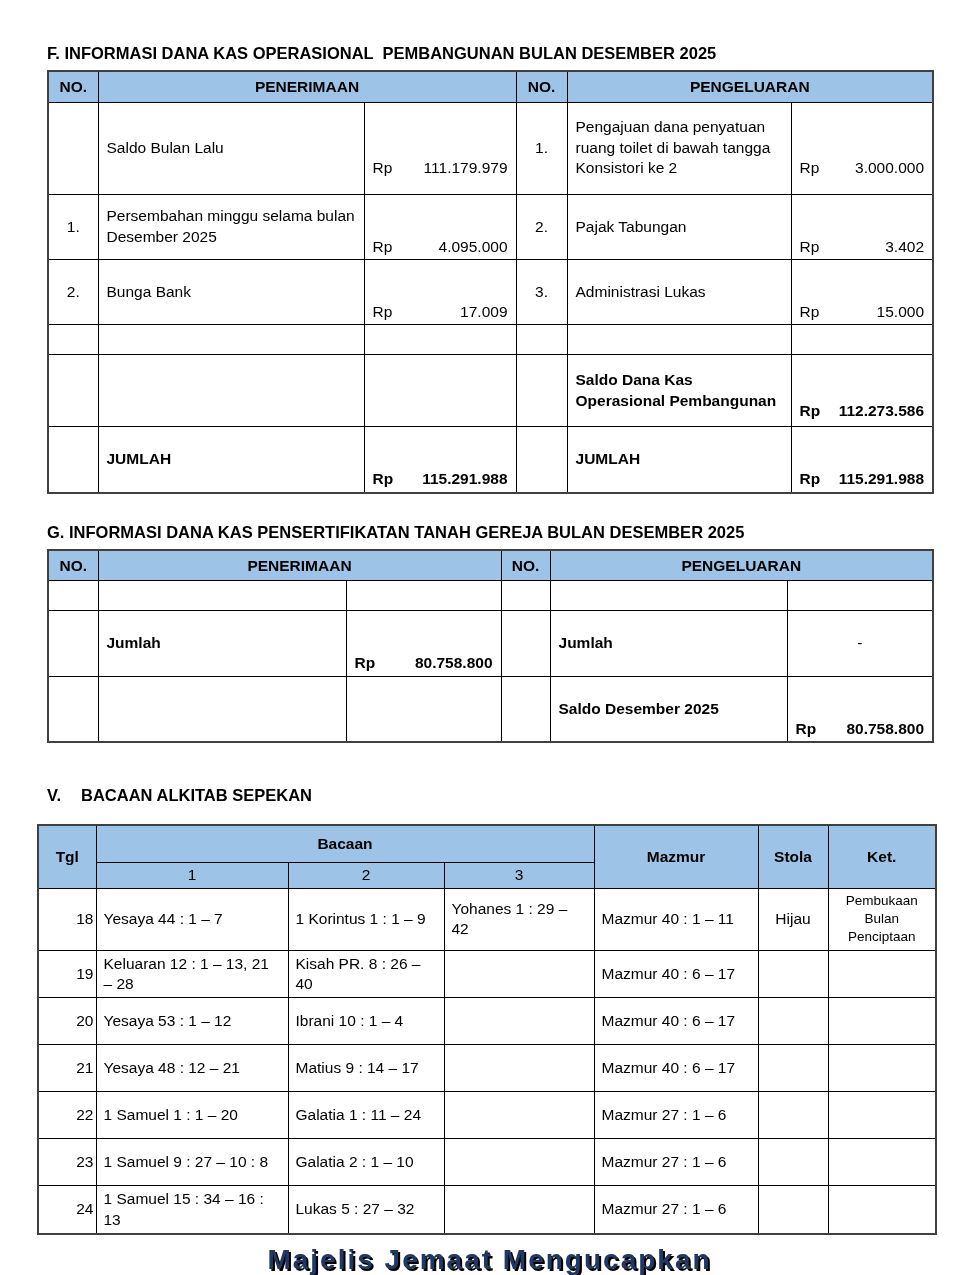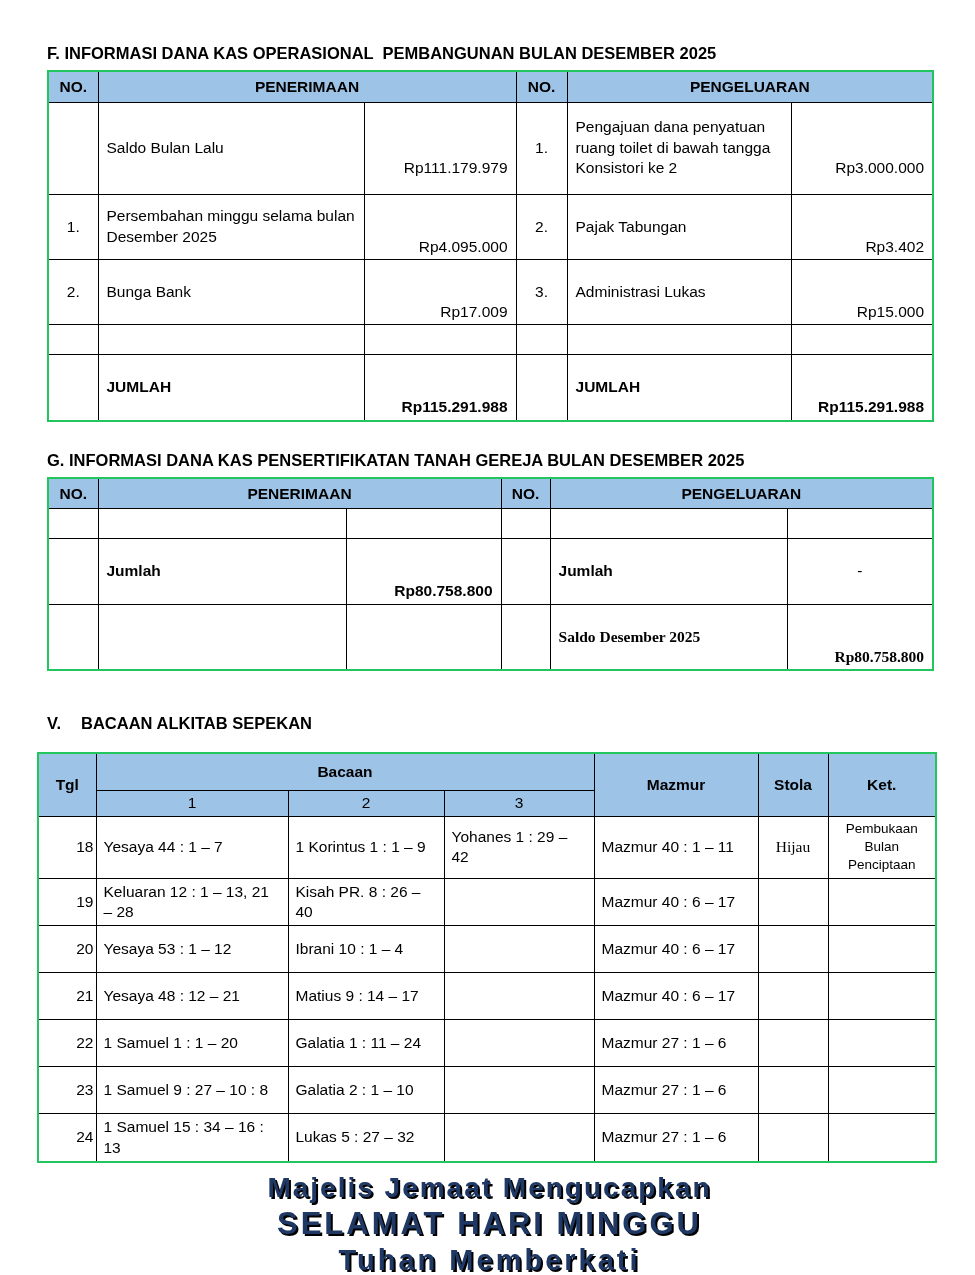--- a/index.html
+++ b/index.html
@@ -9,48 +9,48 @@
     background:#ffffff;
     font-family:"Liberation Sans", sans-serif;
     color:#000;
     padding:44px 43px 0 47px;
     overflow:hidden;
   }
   .sec-title {
     font-weight:bold; font-size:16.5px; white-space:pre-wrap;
     margin:0 0 7px 0;
   }
-  table { border-collapse:collapse; table-layout:fixed; width:885px; border:2px solid #22c55e; }
+  table { border-collapse:collapse; table-layout:fixed; width:885px; border:2px solid #404040; }
   td, th { border:1px solid #000; vertical-align:middle; overflow:hidden; }
   th {
     background:#9dc3e6; font-weight:bold; font-size:15.5px;
     text-align:center; padding:3px 2px;
   }
   .fin td { font-size:15.5px; line-height:1.32; padding:2px 8px; }
   .no-cell { text-align:center; padding:2px 2px !important; }
-  .amt { display:flex; justify-content:flex-end; align-items:center; width:100%;margin-top:40px; }
+  .amt { display:flex; justify-content:space-between; align-items:center; width:100%;margin-top:40px; }
   .b { font-weight:bold; }
   .center { text-align:center; }
   
   .rF0 { height:31px; } .rF1 { height:92px; } .rF2 { height:47px; }
   .rF3 { height:35px; } .rF4 { height:30px; } .rF5 { height:72px; } .rF6 { height:33px; }
   
   .rG0 { height:31px; } .rG1 { height:33px; } .rG2 { height:30px; }
-  .rG3 { height:30px; } .rG4 { height:31px;font-family:Liberation Serif, serif; }
+  .rG3 { height:30px; } .rG4 { height:31px; }
   .gap-g { height:29px; }
   .gap-v { height:43px; }
   
   .v-head { font-weight:bold; font-size:16.5px; display:flex; margin:0 0 19px 0; }
   .v-head .num { width:34px; }
   .tema { text-align:center; font-weight:bold; font-size:17px; line-height:1.55; margin:0 0 7px 0; }
   table.readings { width:898px; margin-left:-10px; }
   .readings td { font-size:15.5px; line-height:1.3; padding:2px 7px; }
   .readings .tgl { text-align:right; padding:2px 2px; }
   .readings .ket-small { font-size:13.5px; text-align:center; line-height:1.35; padding:2px 3px; }
-  .readings .stola-cell { text-align:center; padding:12px 2px;font-family:Liberation Serif, serif; }
+  .readings .stola-cell { text-align:center; padding:12px 2px; }
   .rV18 { height:62px; } .rVn { height:47px; } .rV24 { height:49px; }
   .rH1 { height:37px; } .rH2 { height:26px; }
   
   .footer { margin-top:9px; text-align:center; color:#1f3864; font-weight:bold; }
   .footer .l1 { font-size:28px; letter-spacing:2px; text-shadow:2px 2px 0 #000; }
   .footer .l2 { font-size:31px; letter-spacing:3px; text-shadow:2px 2px 0 #000; margin-top:2px; }
   .footer .l3 { font-size:29px; letter-spacing:3px; text-shadow:2px 2px 0 #000; margin-top:2px; }
 </style>
 </head>
 <body>
@@ -127,20 +127,33 @@
           </div>
         </td>
   </tr>
   <tr class="rF4">
     <td></td>
         <td></td>
     <td></td>
         <td></td>
     <td></td>
         <td></td>
+  </tr>
+  <tr class="rF5">
+    <td></td>
+        <td></td>
+    <td></td>
+        <td></td>
+    <td class="b">Saldo Dana Kas Operasional Pembangunan</td>
+    <td class="b">
+          <div class="amt">
+      <span>Rp</span>
+      <span>112.273.586</span>
+          </div>
+        </td>
   </tr>
   <tr class="rF6">
     <td></td>
     <td class="b">JUMLAH</td>
     <td class="b">
           <div class="amt">
       <span>Rp</span>
       <span>115.291.988</span>
           </div>
         </td>

